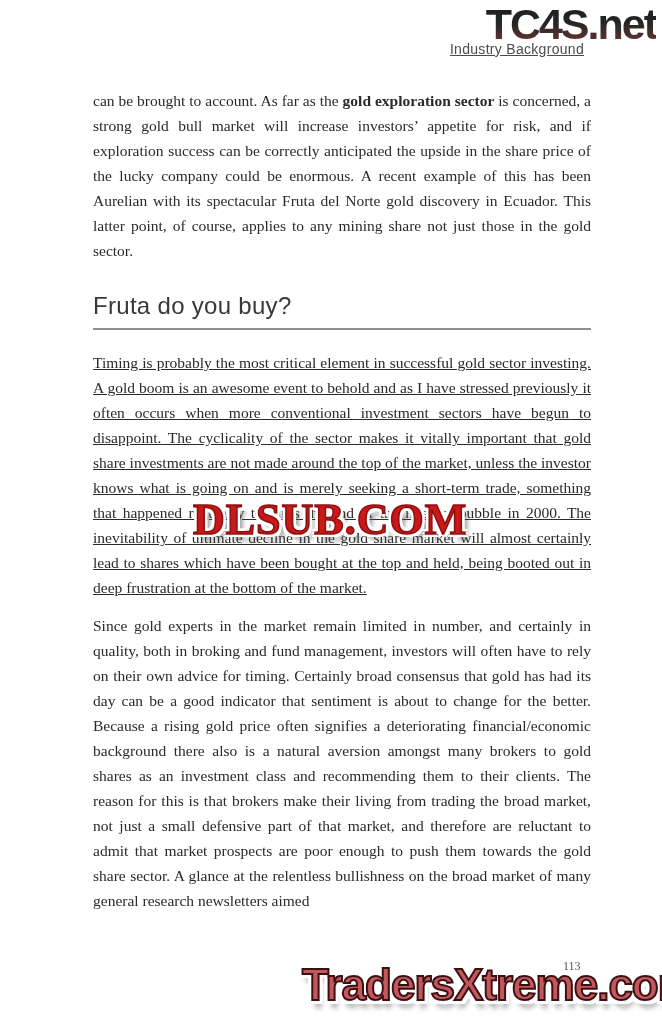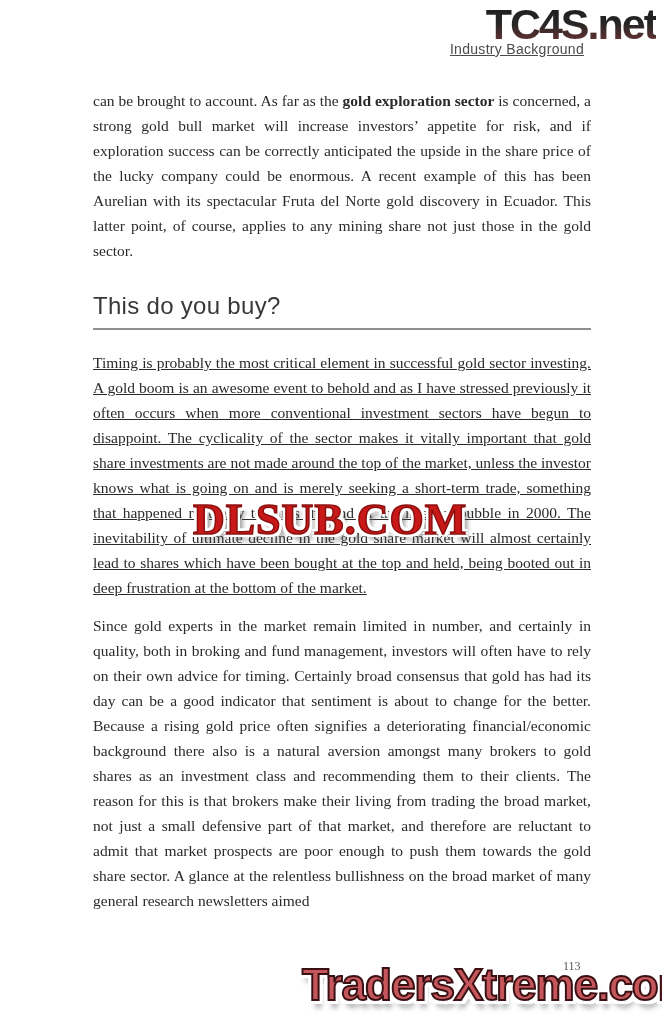--- a/index.html
+++ b/index.html
@@ -106,21 +106,21 @@
 <body>
 
 <div class="page">
 
   <div class="logo">TC4S.net</div>
   <div class="section-label">Industry Background</div>
 
   <div class="text-col">
     <p class="p1"><span>can be brought to account. As far as the </span><span class="bold">gold exploration sector</span><span> is concerned, a strong gold bull market will increase investors’ appetite for risk, and if exploration success can be correctly anticipated the upside in the share price of the lucky company could be enormous. A recent example of this has been Aurelian with its spectacular Fruta del Norte gold discovery in Ecuador. This latter point, of course, applies to any mining share not just those in the gold sector.</span></p>
 
-    <h1 class="heading">This do you buy?</h1>
+    <h1 class="heading">Fruta do you buy?</h1>
     <hr class="heading-rule">
 
     <p class="p2">Timing is probably the most critical element in successful gold sector investing. A gold boom is an awesome event to behold and as I have stressed previously it often occurs when more conventional investment sectors have begun to disappoint. The cyclicality of the sector makes it vitally important that gold share investments are not made around the top of the market, unless the investor knows what is going on and is merely seeking a short-term trade, something that happened regularly towards the end of the internet bubble in 2000. The inevitability of ultimate decline in the gold share market will almost certainly lead to shares which have been bought at the top and held, being booted out in deep frustration at the bottom of the market.</p>
     <p class="p3">Since gold experts in the market remain limited in number, and certainly in quality, both in broking and fund management, investors will often have to rely on their own advice for timing. Certainly broad consensus that gold has had its day can be a good indicator that sentiment is about to change for the better. Because a rising gold price often signifies a deteriorating financial/economic background there also is a natural aversion amongst many brokers to gold shares as an investment class and recommending them to their clients. The reason for this is that brokers make their living from trading the broad market, not just a small defensive part of that market, and therefore are reluctant to admit that market prospects are poor enough to push them towards the gold share sector. A glance at the relentless bullishness on the broad market of many general research newsletters aimed</p>
   </div>
 
   <div class="wm-center">DLSUB.COM</div>
   <div class="page-number">113</div>
   <div class="footer-logo">TradersXtreme.com</div>
 

